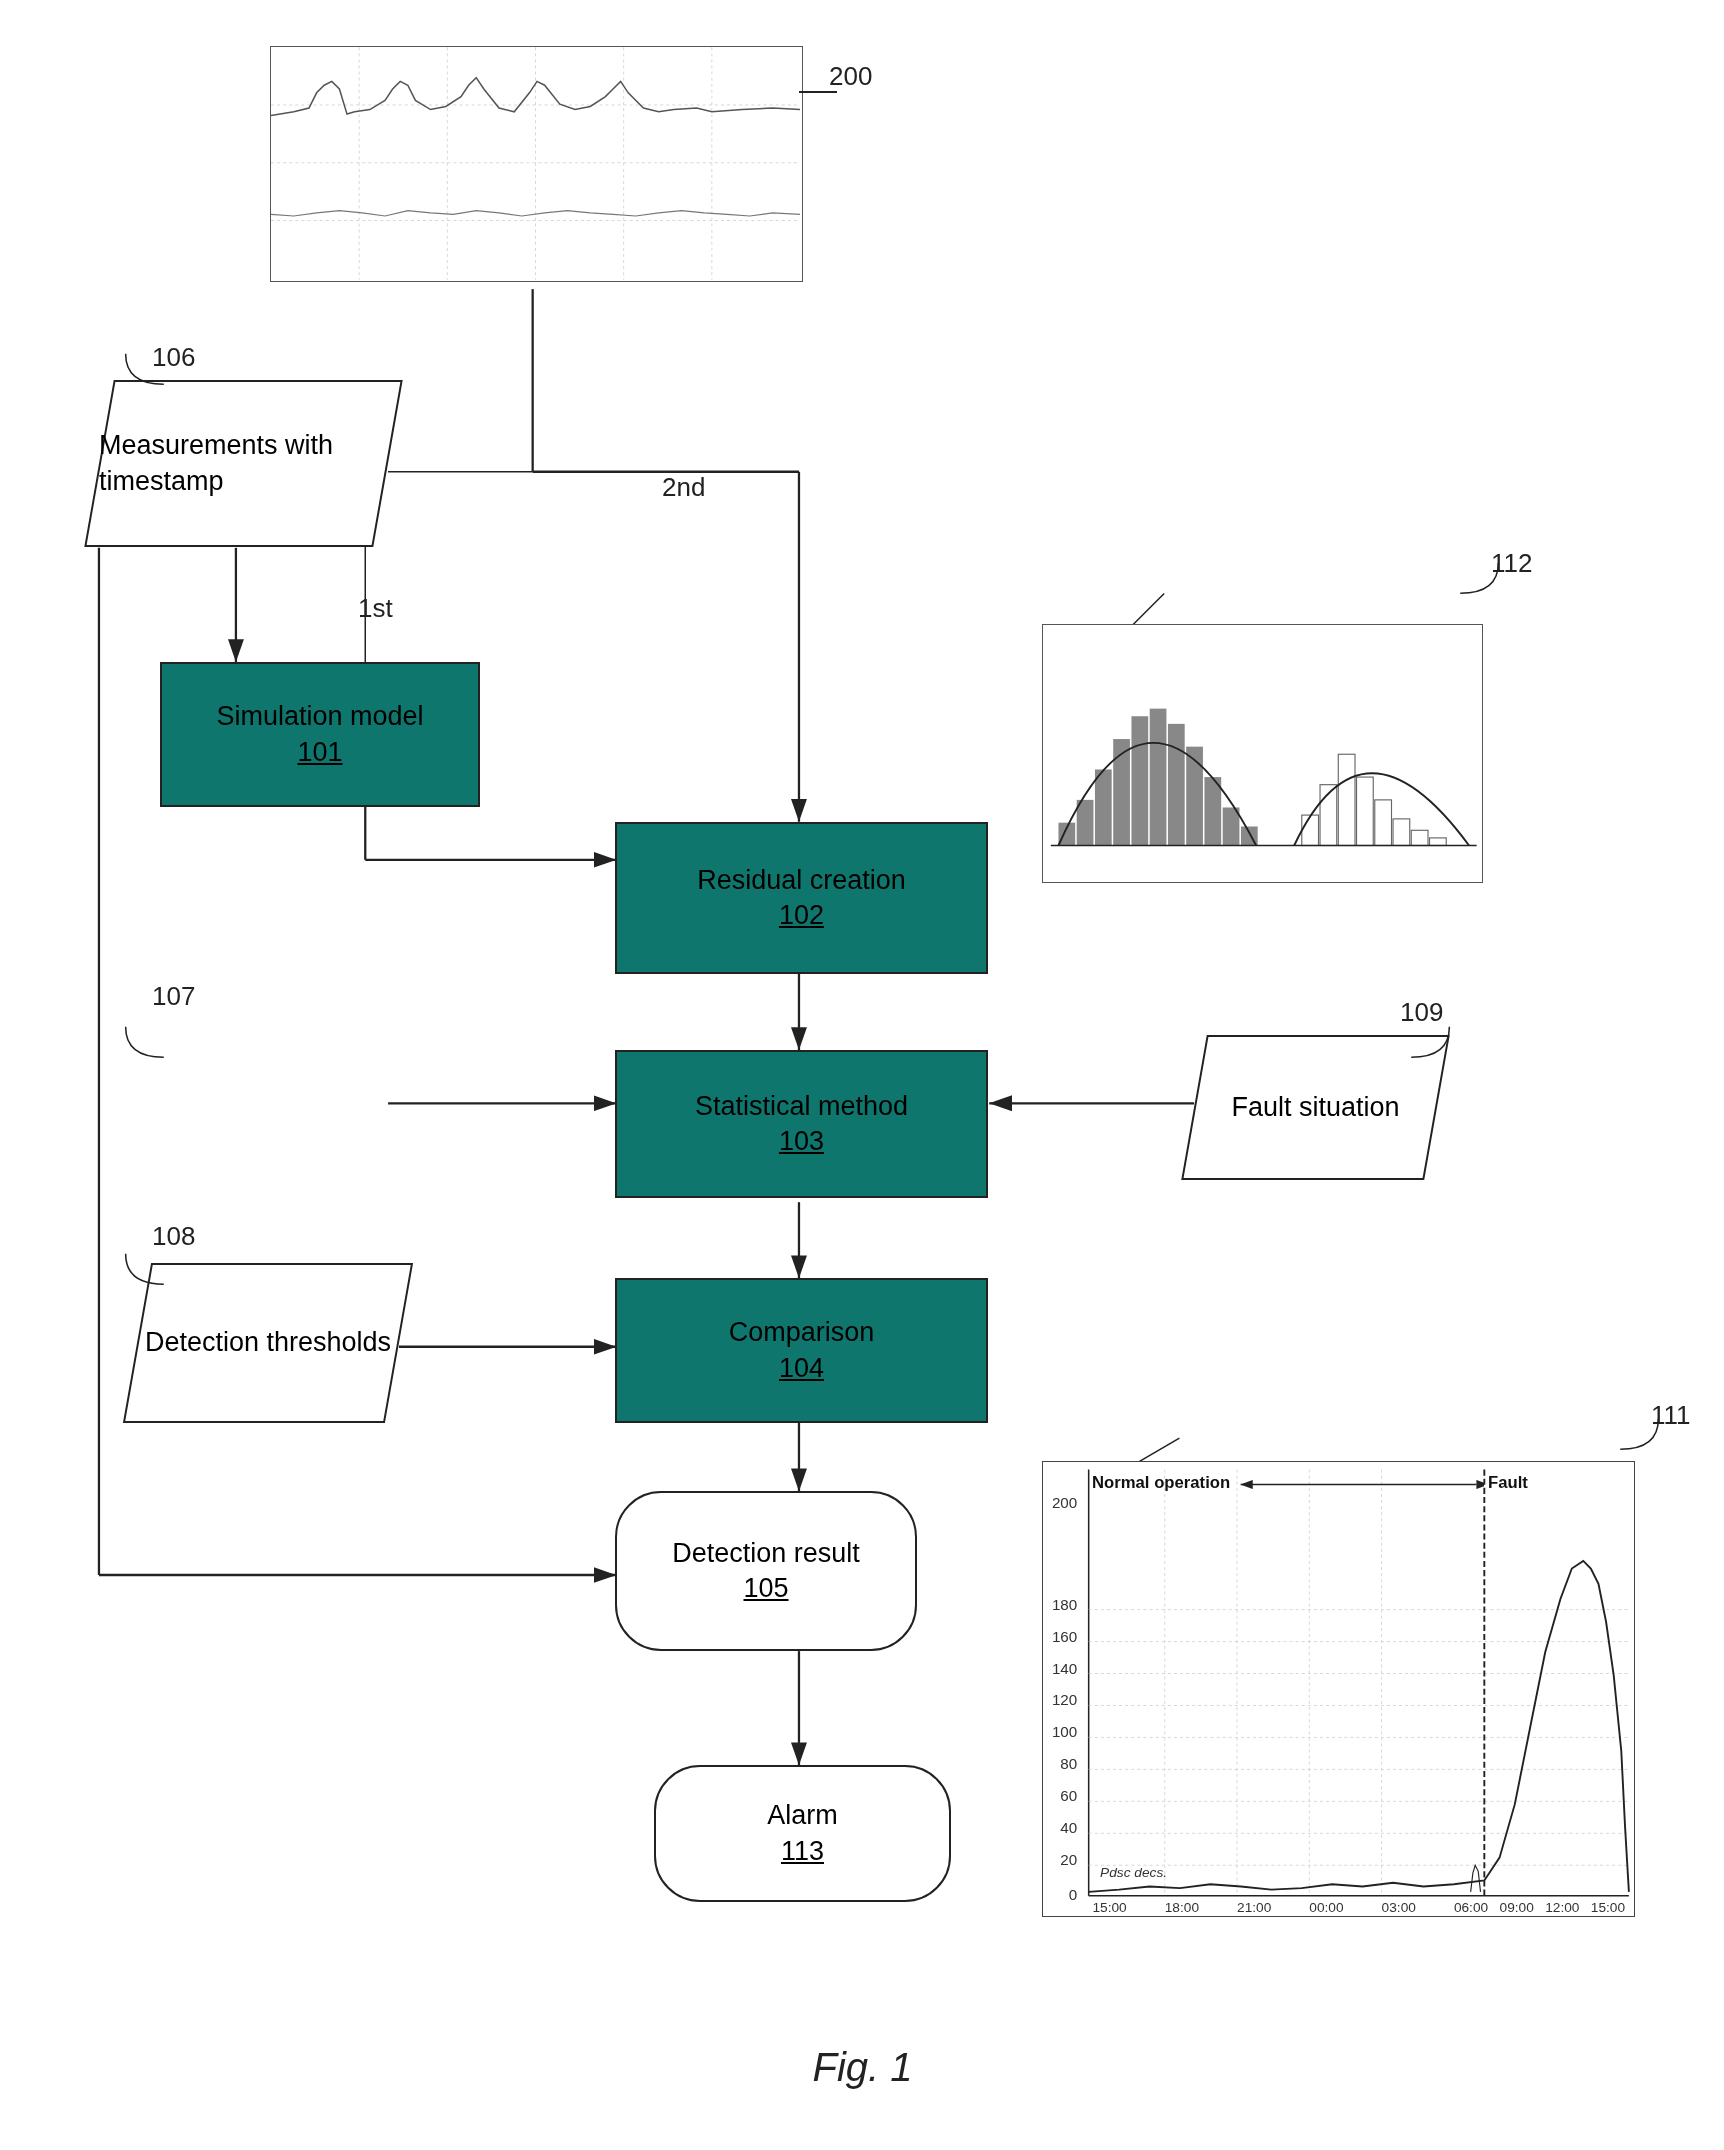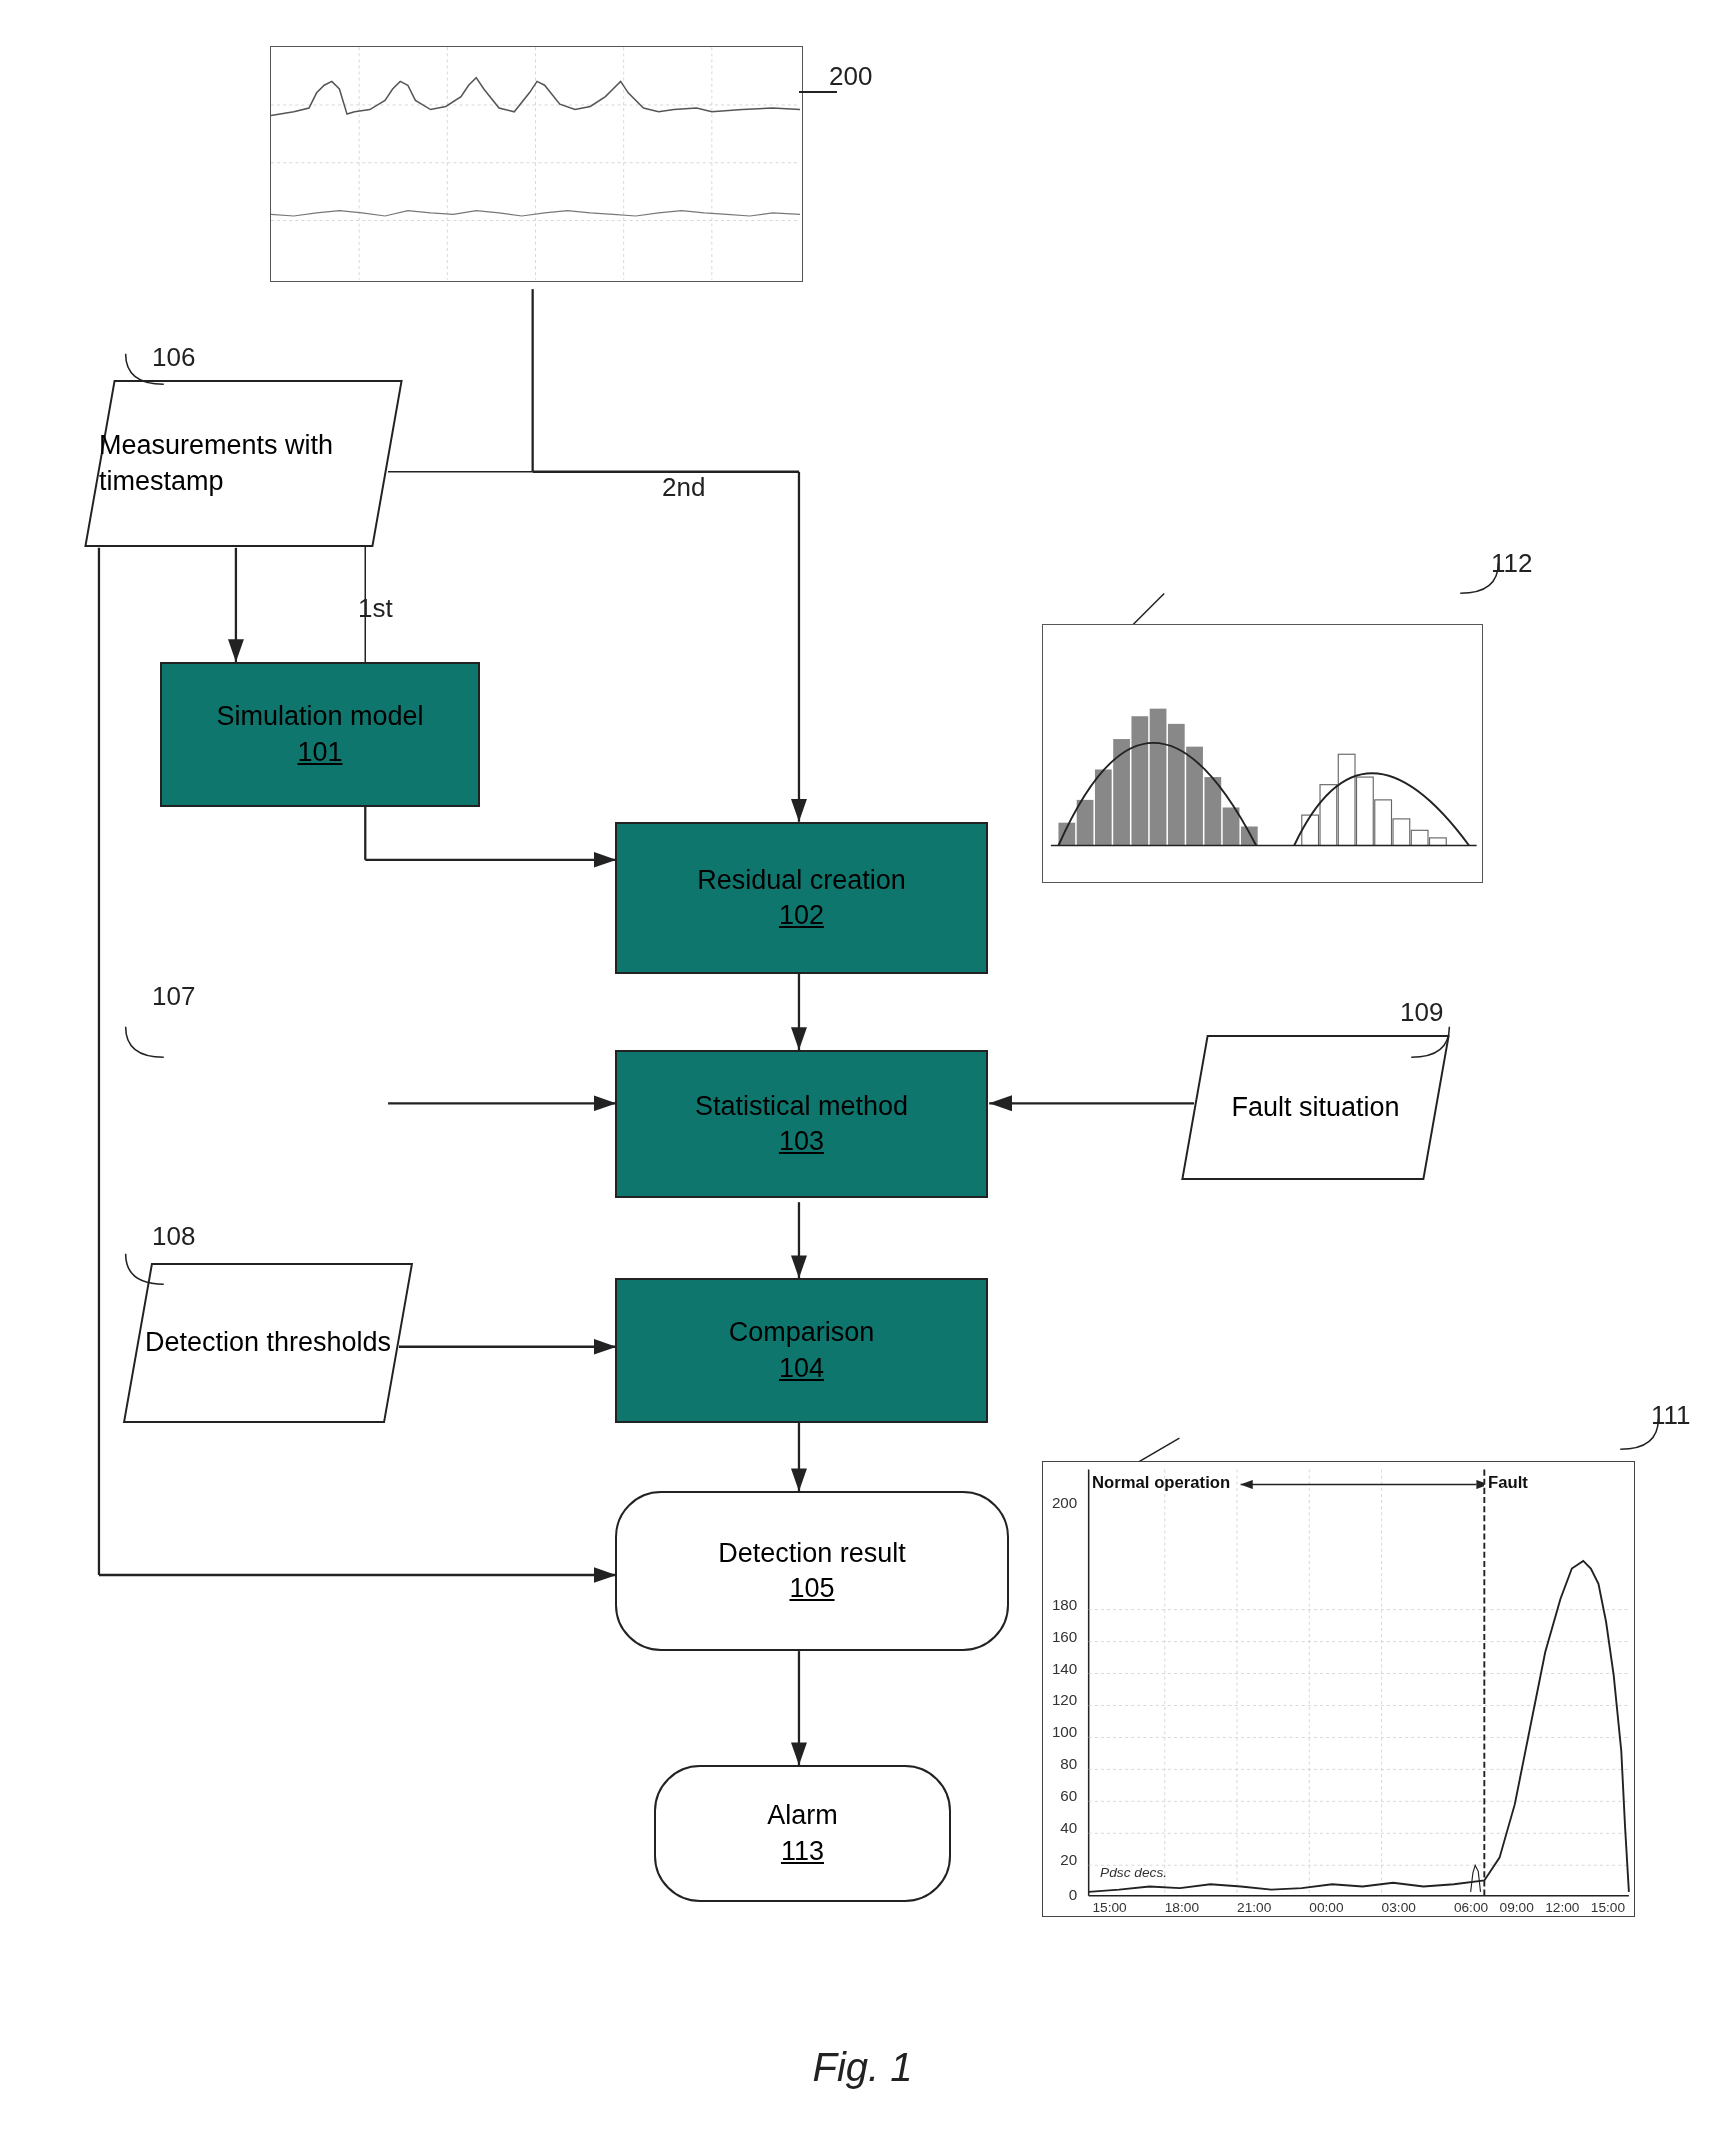--- a/index.html
+++ b/index.html
@@ -237,21 +237,21 @@
     <path d="M60,50 Q10,50 10,10" fill="none" stroke="#222" stroke-width="2"></path>
   </svg>
   <div class="ref-num" style="left:152px; top:1221px;">108</div>
 
   <div class="box-rect" style="left:615px; top:1278px; width:373px; height:145px;">
     <div class="box-label">
       Comparison<br><u>104</u>
     </div>
   </div>
 
-  <div class="box-rounded" style="left:615px; top:1491px; width:394px; height:160px;">
+  <div class="box-rounded" style="left:615px; top:1491px; width:302px; height:160px;">
     <div class="box-label">
       Detection result<br><u>105</u>
     </div>
   </div>
 
   <div class="box-rounded" style="left:654px; top:1765px; width:297px; height:137px;">
     <div class="box-label">
       Alarm<br><u>113</u>
     </div>
   </div>

